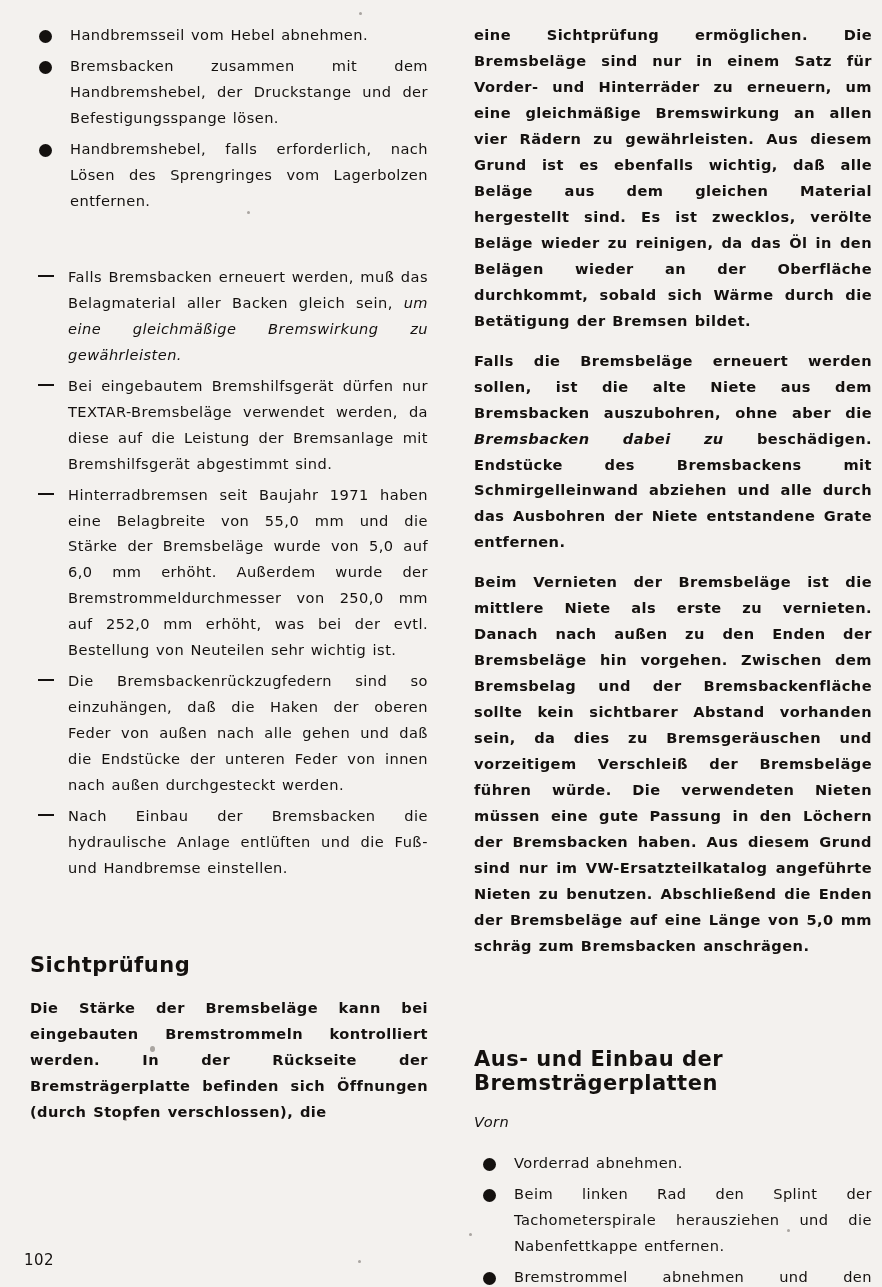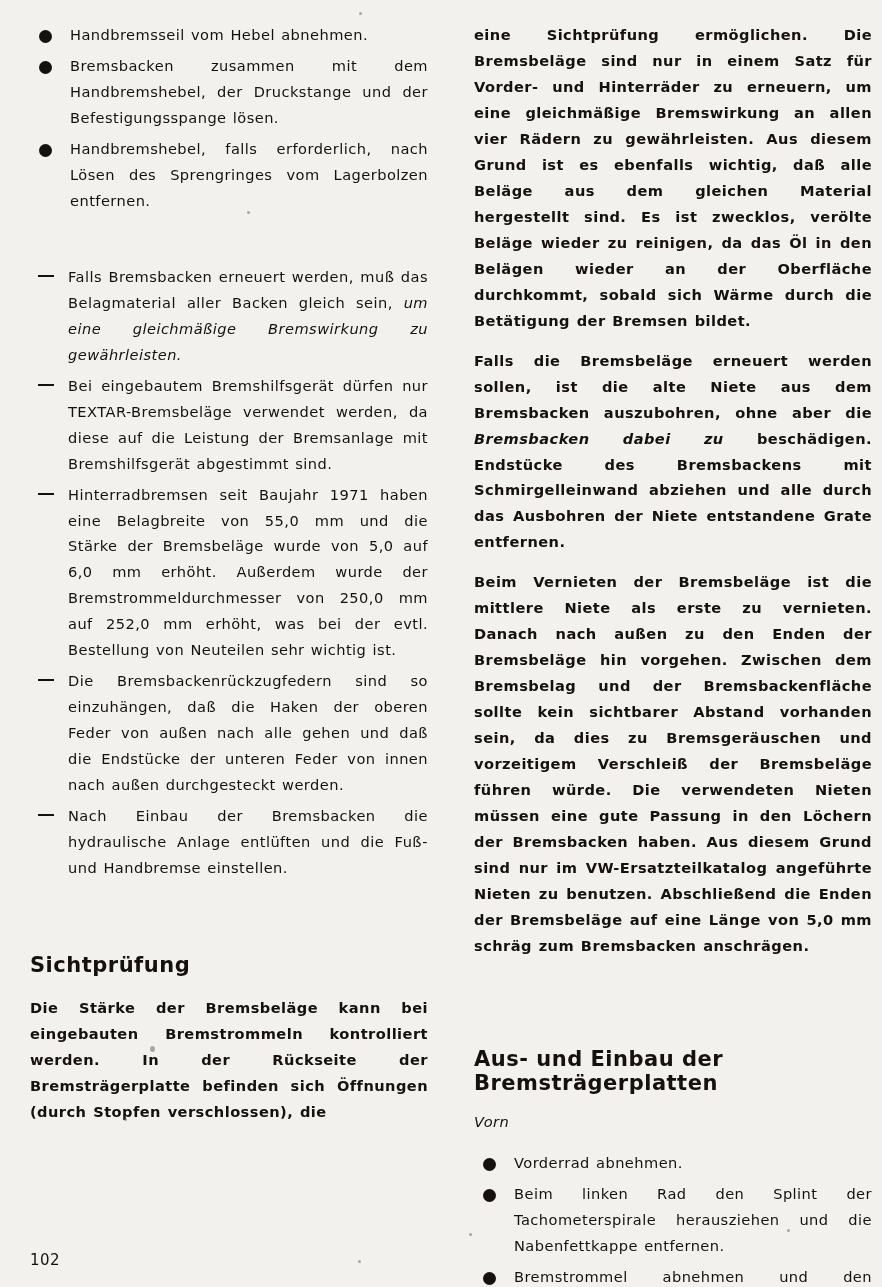--- a/index.html
+++ b/index.html
@@ -96,21 +96,21 @@
     font-weight: normal;
     font-style: italic;
     letter-spacing: 0.5px;
     margin: 0 0 20px 0;
   }
   .spacer-lg { height: 58px; }
   .spacer-md { height: 34px; }
   .spacer-sm { height: 16px; }
   .page-number {
     position: absolute;
-    left: 30px;
+    left: 24px;
     bottom: 18px;
     font-size: 15px;
     letter-spacing: 0.5px;
   }
   .left-col-bottom { margin-top: 2px; }
   .speck {
     position: absolute;
     background: #6b6660;
     border-radius: 50%;
     opacity: .55;

